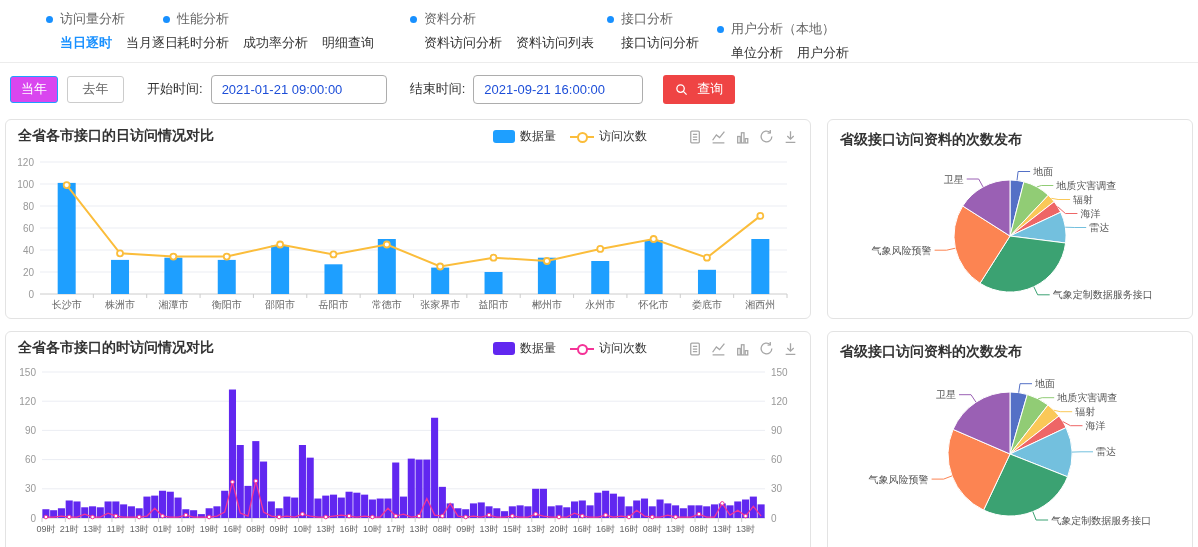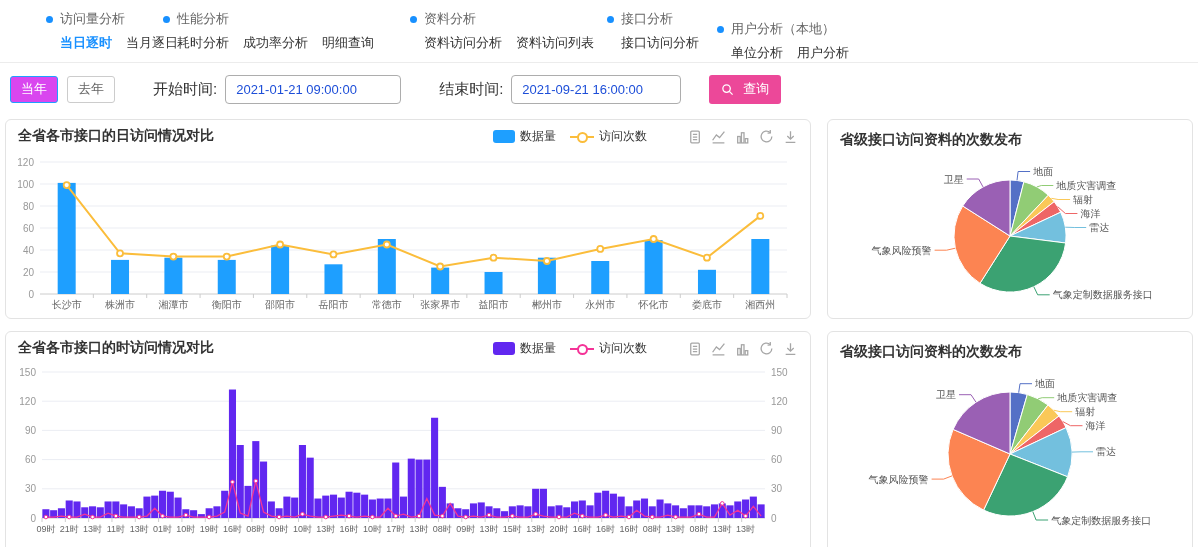--- a/index.html
+++ b/index.html
@@ -14,26 +14,26 @@
   .nav-title { font-size:13px; color:#666; display:flex; align-items:center; gap:7px; }
   .nav-title .dot { width:7px; height:7px; border-radius:50%; background:#1890ff; display:inline-block; }
   .nav-items { margin:6px 0 0 14px; display:flex; gap:14px; }
   .nav-item { font-size:13px; color:#333; cursor:pointer; white-space:nowrap; }
   .nav-item.active { color:#1890ff; font-weight:bold; }
 
   
   .filterbar { display:flex; align-items:center; height:52px; padding:0 10px; background:#fff; }
   .btn { border-radius:3px; font-size:13px; cursor:pointer; text-align:center; }
   .btn-primary { background:#d946ef; color:#fff; border:1px solid #1e9fff; width:48px; height:27px; }
-  .btn-plain { background:#fff; color:#666; border:1px solid #ccc; width:48px; height:27px; margin-left:9px; }
-  .f-label { font-size:15px; color:#333; margin-left:38px; margin-right:8px; white-space:nowrap; }
+  .btn-plain { background:#fff; color:#666; border:1px solid #ccc; width:57px; height:27px; margin-left:9px; }
+  .f-label { font-size:13px; color:#333; margin-left:23px; margin-right:8px; white-space:nowrap; }
   .f-input { width:176px; height:29px; border:1px solid #adadad; border-radius:4px; padding:0 10px;
     font-size:13px; color:#1d4ed8; font-family:inherit; }
   .f-input.end { width:170px; }
-  .btn-search { margin-left:28px; width:72px; height:29px; background:#ec4899; color:#fff; border:none;
+  .btn-search { margin-left:20px; width:72px; height:29px; background:#ef4444; color:#fff; border:none;
     border-radius:3px; font-size:13px; display:flex; align-items:center; justify-content:center; gap:9px; cursor:pointer; }
 
   
   .grid { display:grid; grid-template-columns:806px 366px; column-gap:16px; row-gap:12px; padding:4px 5px; }
   .card { background:#fff; border:1px solid #e3e3e3; border-radius:6px; overflow:hidden; }
   .card.h1 { height:200px; } .card.h2 { height:255px; }
   .card-head { display:flex; align-items:center; height:32px; padding:0 12px; }
   .card-title { font-size:14px; font-weight:bold; color:#333; white-space:nowrap; }
   .legend { display:flex; align-items:center; gap:14px; margin-left:auto; margin-right:40px; }
   .lg-item { display:flex; align-items:center; gap:5px; font-size:12px; color:#333; cursor:pointer; }

